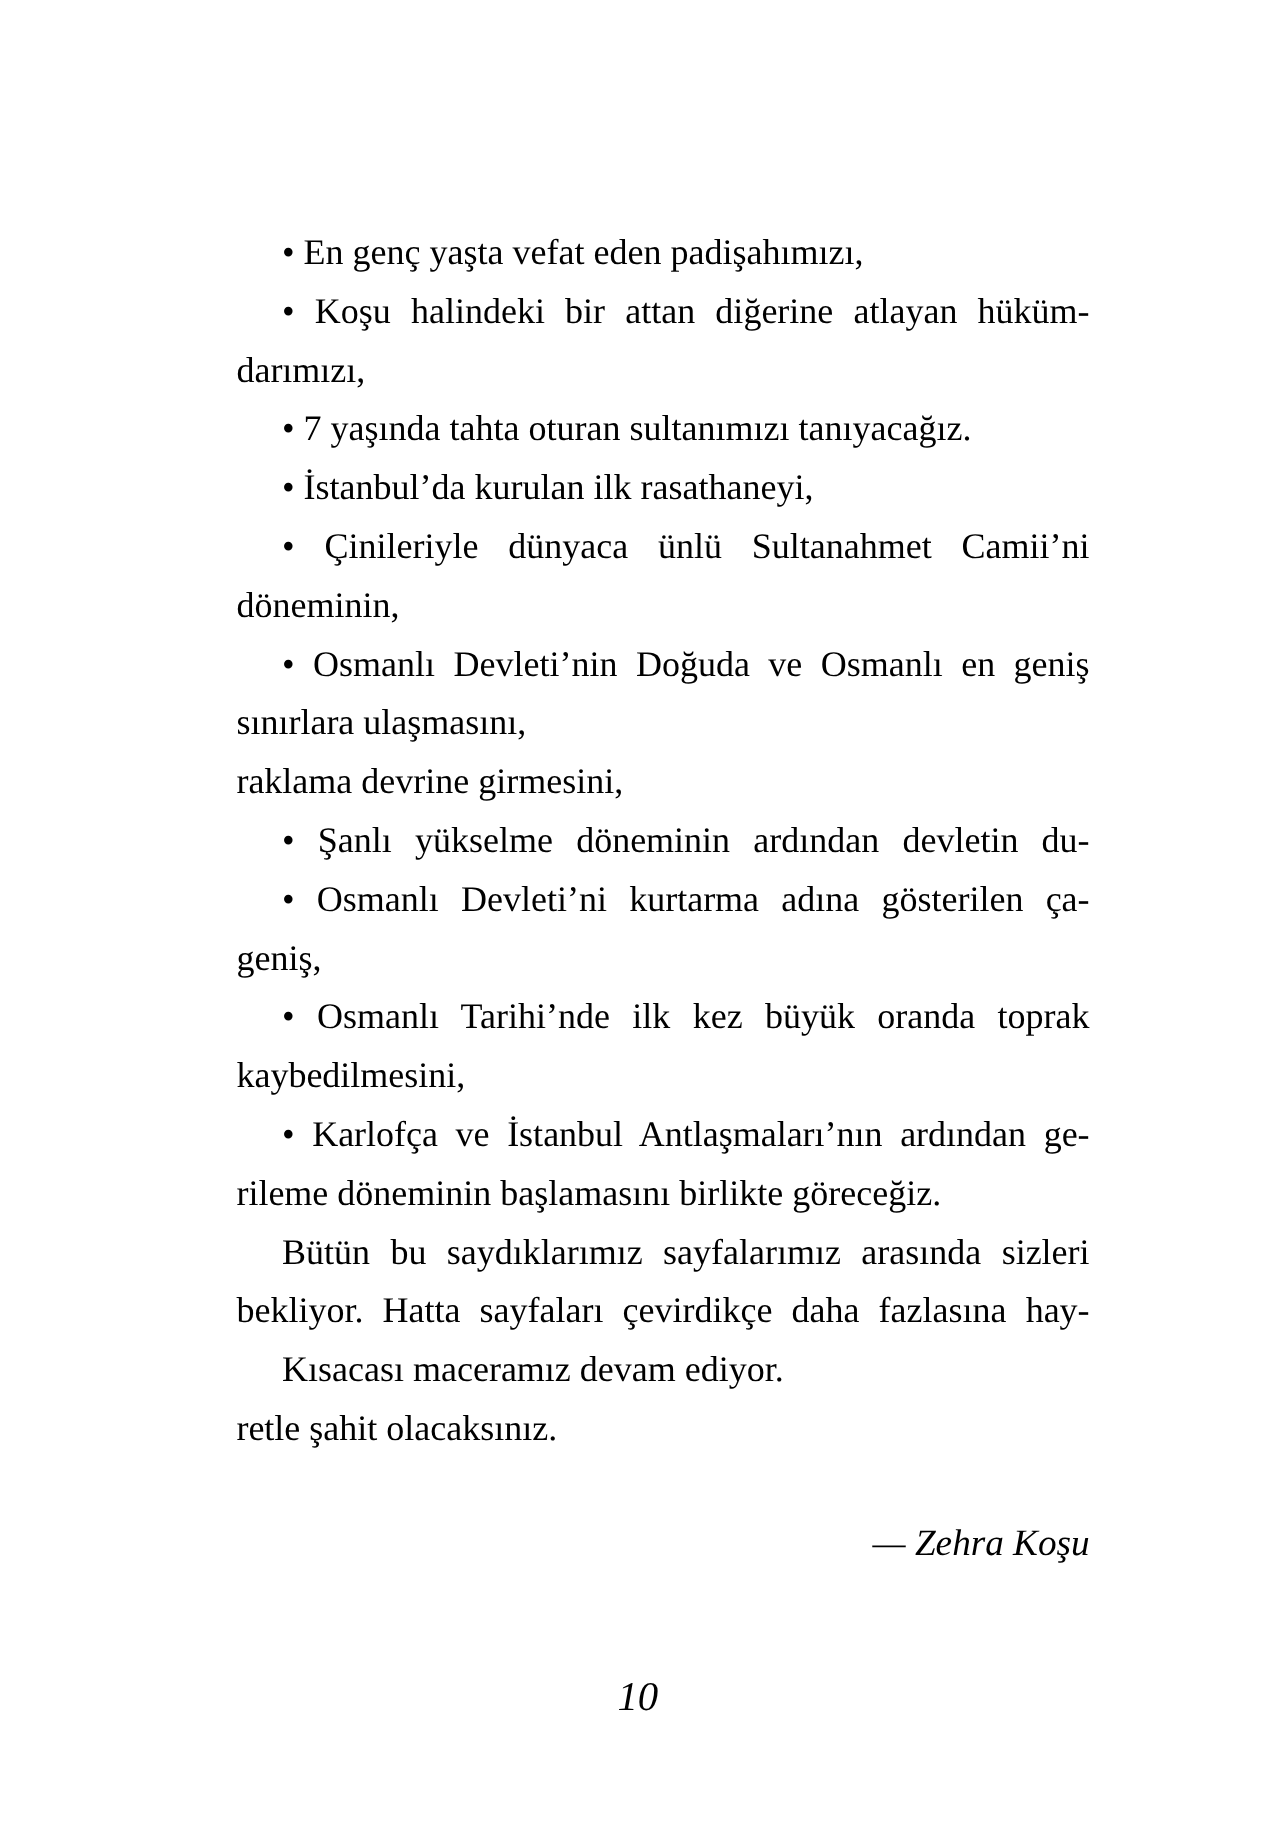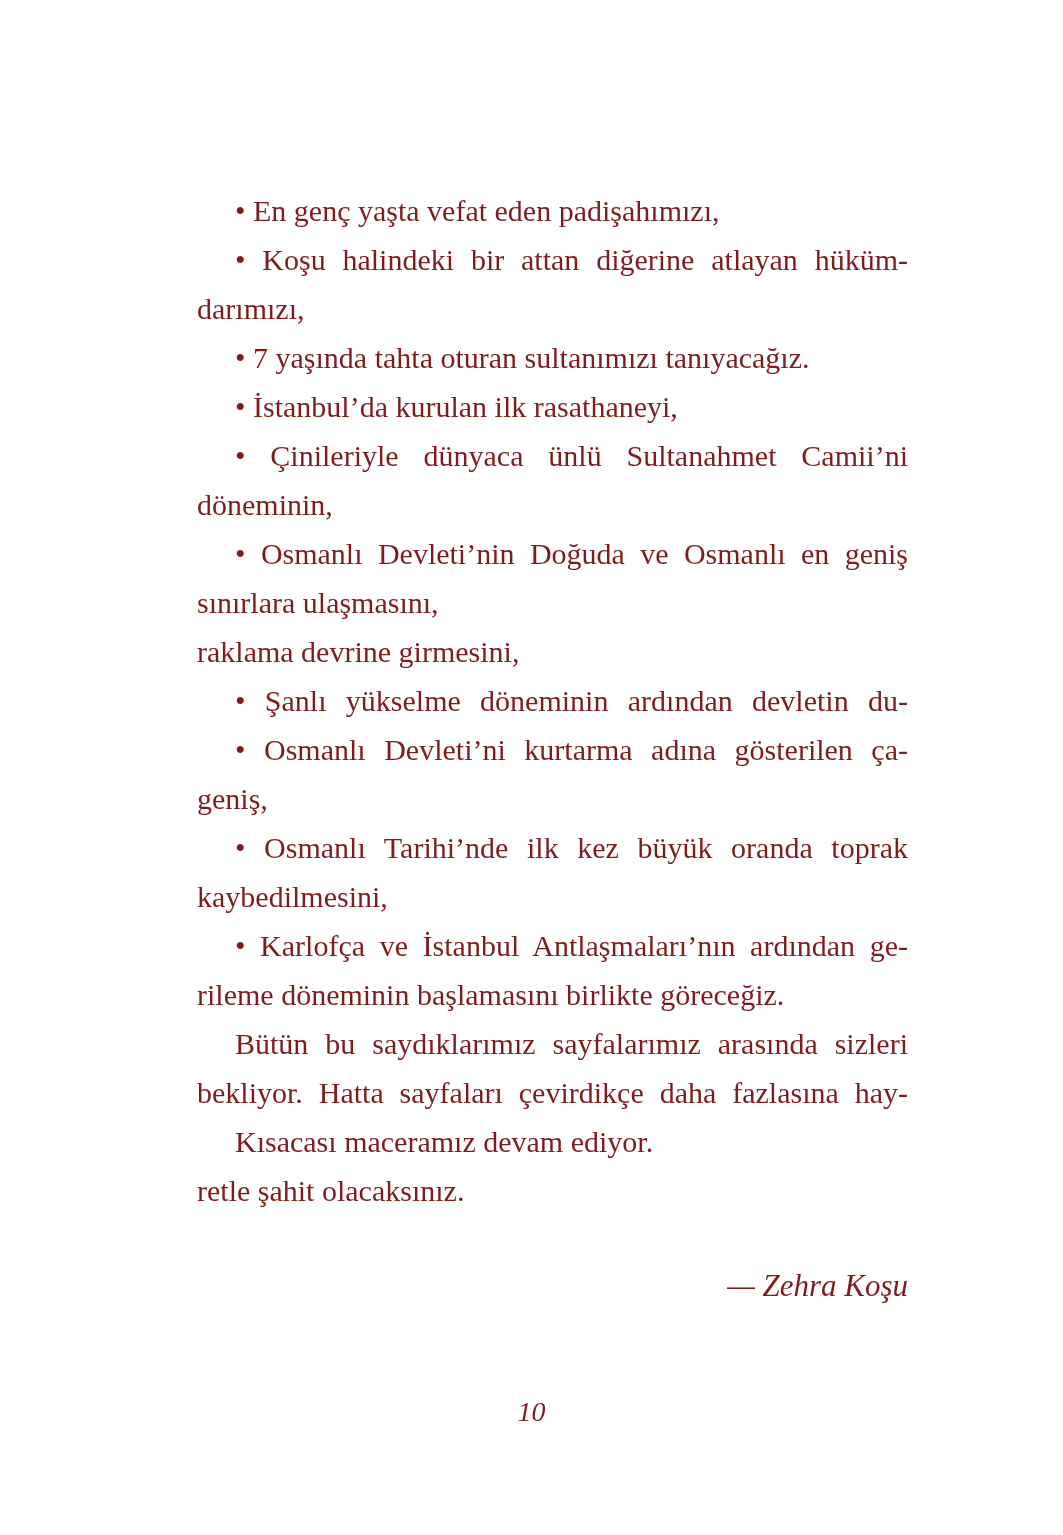--- a/index.html
+++ b/index.html
@@ -7,21 +7,21 @@
     padding: 0;
     background: #e8e8e8;
   }
   .page {
     position: relative;
     width: 1063px;
     height: 1535px;
     margin: 0 auto;
     background: #ffffff;
     font-family: "Liberation Serif", "DejaVu Serif", serif;
-    color: #7f1d1d;
+    color: #000000;
     overflow: hidden;
   }
   .text-block {
     position: absolute;
     left: 197px;
     top: 186px;
     width: 711px;
     font-size: 30px;
     line-height: 49px;
   }
@@ -43,21 +43,21 @@
     font-size: 31px;
     font-style: italic;
     line-height: 40px;
   }
   .page-number {
     position: absolute;
     top: 1396px;
     left: 0;
     width: 100%;
     text-align: center;
-    font-size: 28px;
+    font-size: 34px;
     font-style: italic;
   }
 </style>
 </head>
 <body>
 
 <div class="page">
   <div class="text-block" id="text-block">
       <div class="text-line first-line">• En genç yaşta vefat eden padişahımızı,</div>
       <div class="text-line first-line justified">• Koşu halindeki bir attan diğerine atlayan hüküm-</div>

